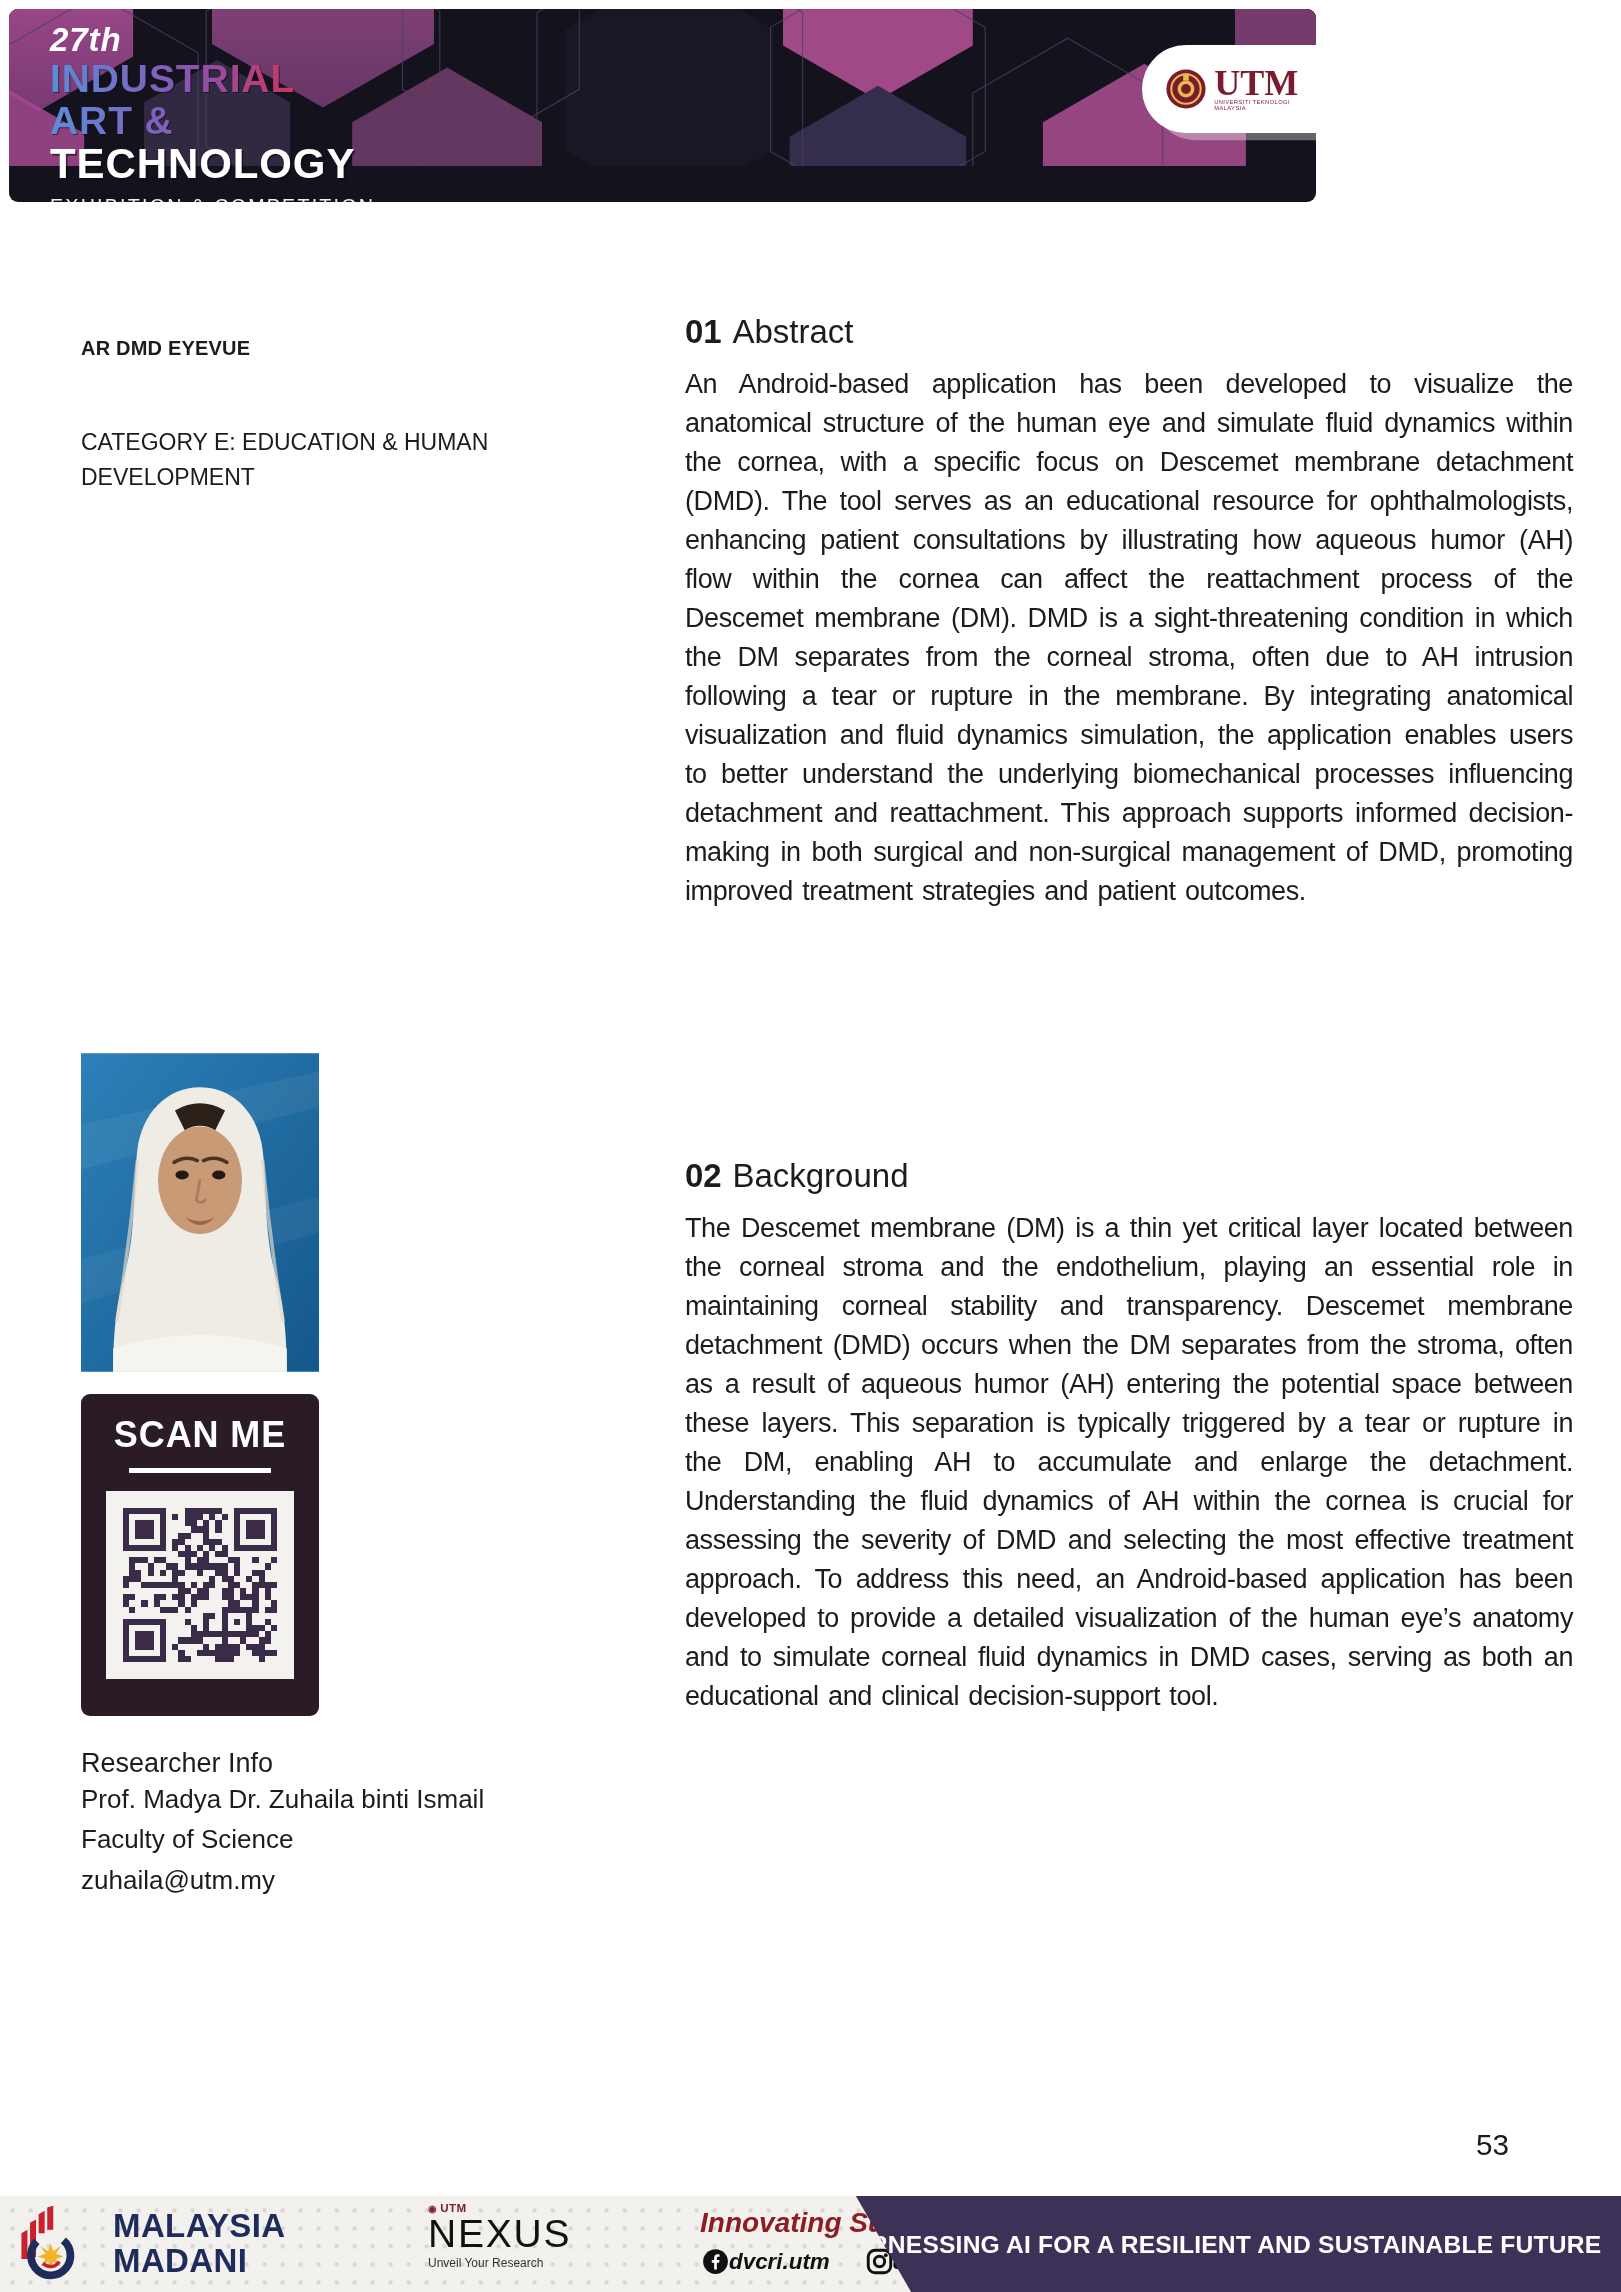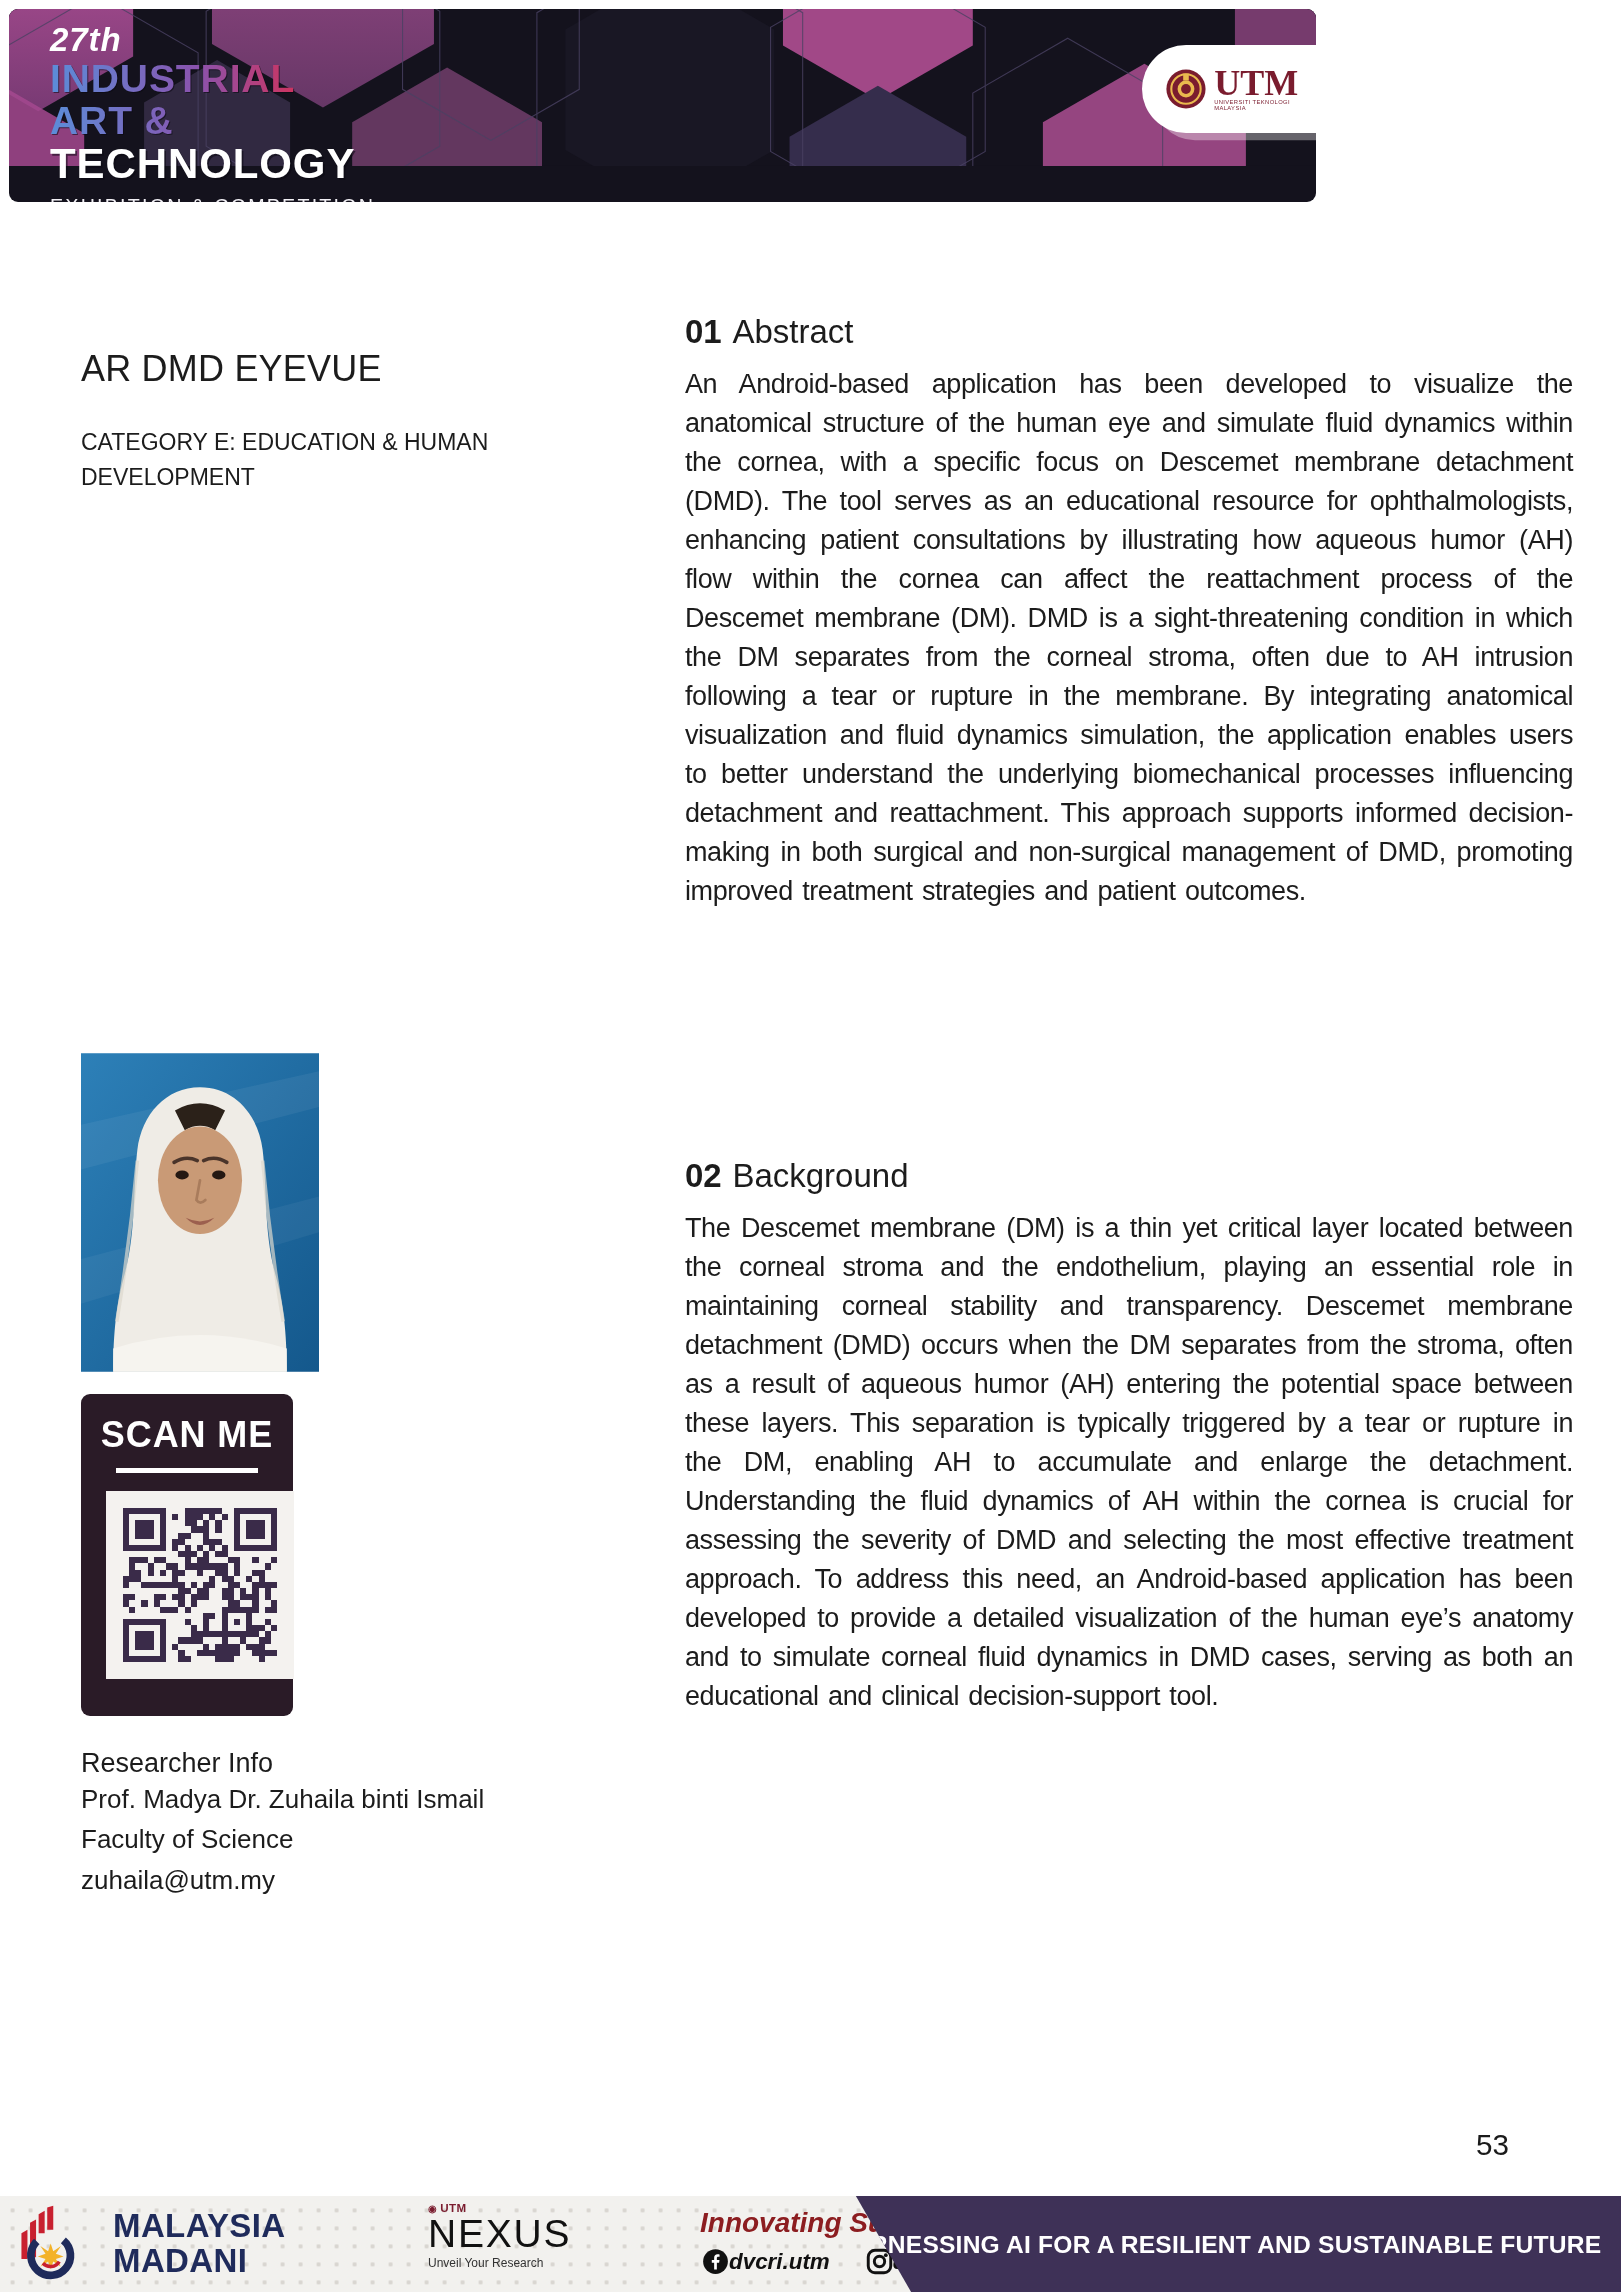--- a/index.html
+++ b/index.html
@@ -33,26 +33,26 @@
   .asean-swirl::before{content:"";position:absolute;inset:19.7px;border-radius:2.7px;background:#e8b400;z-index:1;}
   .asean-name{font-weight:800;font-size:26px;color:#1d2f6e;line-height:.95;}
   .asean-sub{font-weight:700;font-size:12.5px;color:#1d2f6e;letter-spacing:0.4px;}
   .asean-tag{font-size:5.8px;color:#c02;letter-spacing:0.3px;}
   .inatex-dots{width:41px;height:41px;flex:none;clip-path:circle(49%);
       background:radial-gradient(circle,#2a7fc1 1.7px,transparent 2.1px) 0 0/6.3px 6.3px,#fff;}
   .inatex-name{font-weight:600;font-size:24px;color:#16233f;letter-spacing:4.5px;line-height:1;}
   .inatex-sub{font-size:5.4px;color:#555;letter-spacing:0.3px;}
 
   
-  .project-title{position:absolute;left:81px;top:324px;font-size:36px;font-weight:400;letter-spacing:0.2px;text-align:center;}
+  .project-title{position:absolute;left:81px;top:324px;font-size:20px;font-weight:700;letter-spacing:0.2px;text-align:center;}
   .category{position:absolute;left:81px;top:425px;width:488px;font-size:23px;line-height:1.5;}
   .photo{position:absolute;left:81px;top:1053px;width:238px;height:319px;}
   .photo svg{display:block;}
 
-  .scan-card{position:absolute;left:81px;top:1394px;width:212px;height:322px;border-radius:9px;
+  .scan-card{position:absolute;left:81px;top:1394px;width:238px;height:322px;border-radius:9px;
              background:var(--scan-card,#2a1b27);}
   .scan-label{color:#fff;font-size:36px;font-weight:600;letter-spacing:0.9px;text-align:center;margin-top:19.7px;}
   .scan-line{width:142px;height:4.5px;background:#fff;margin:12.5px auto 0;}
   .qr-panel{position:absolute;left:25px;top:97px;width:188px;height:188px;background:#f4f2ef;}
   .qr-panel svg{position:absolute;left:17px;top:17px;width:154px;height:154px;}
 
   .researcher-h{position:absolute;left:81px;top:1721px;font-size:27px;font-weight:400;text-align:center;}
   .researcher-info{position:absolute;left:81px;top:1779px;font-size:26px;line-height:1.55;}
 
   

